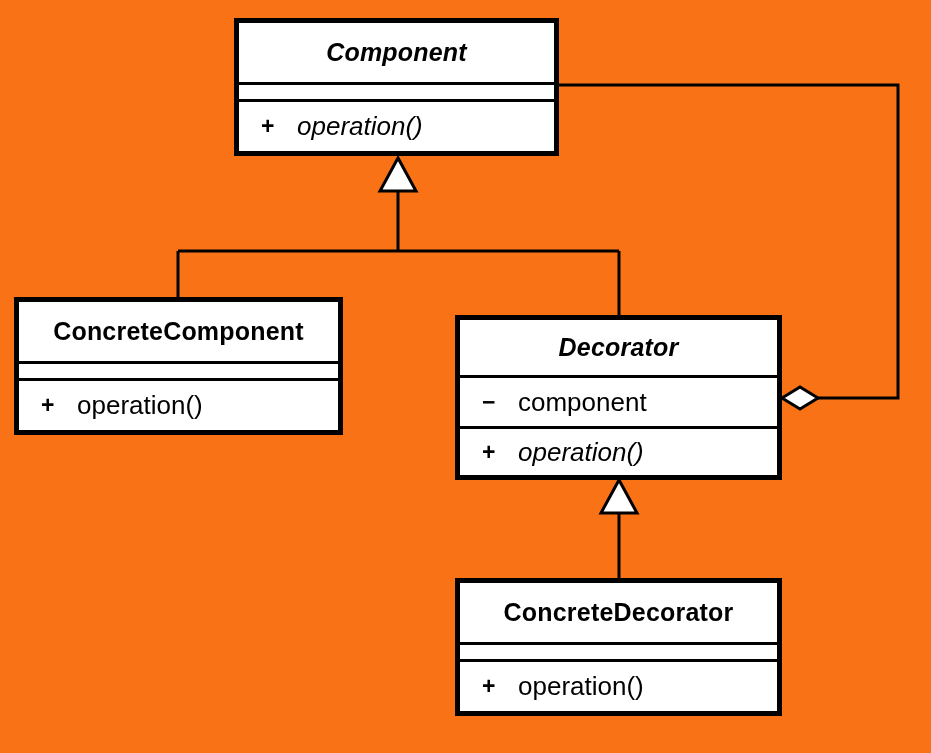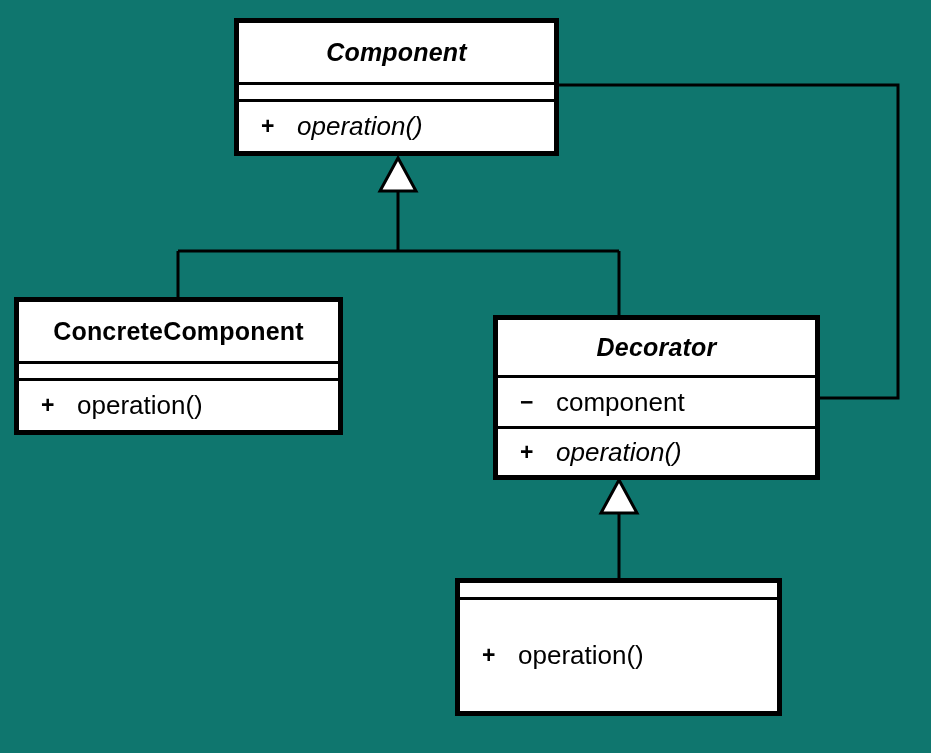--- a/index.html
+++ b/index.html
@@ -9,21 +9,21 @@
     background: #ffffff;
   }
   body {
     font-family: "Liberation Sans", sans-serif;
     color: #000000;
   }
   #diagram-canvas {
     position: relative;
     width: 931px;
     height: 753px;
-    background: #0f766e;
+    background: #f97316;
     overflow: hidden;
   }
   #connector-layer {
     position: absolute;
     left: 0;
     top: 0;
     width: 931px;
     height: 753px;
     pointer-events: none;
   }
@@ -140,39 +140,42 @@
       <div class="empty-compartment"></div>
     </div>
     <div class="compartment-ops" style="flex:1;">
       <div class="member-row">
         <span class="member-visibility">+</span>
         <span class="member-label">operation()</span>
       </div>
     </div>
   </div>
 
-  <div class="uml-class" style="left:455px; top:315px; width:327px; height:165px;margin-left:38px;">
+  <div class="uml-class" style="left:455px; top:315px; width:327px; height:165px;">
     <div class="compartment-name" style="height:58px;">
       <span class="class-title abstract">Decorator</span>
     </div>
     <div class="compartment-attrs" style="height:51px;">
       <div class="member-row">
         <span class="member-visibility">−</span>
         <span class="member-label">component</span>
       </div>
     </div>
     <div class="compartment-ops" style="flex:1;">
       <div class="member-row">
         <span class="member-visibility">+</span>
         <span class="member-label abstract">operation()</span>
       </div>
     </div>
   </div>
 
   <div class="uml-class" style="left:455px; top:578px; width:327px; height:138px;">
+    <div class="compartment-name" style="height:62px;">
+      <span class="class-title">ConcreteDecorator</span>
+    </div>
     <div class="compartment-attrs" style="height:17px;">
       <div class="empty-compartment"></div>
     </div>
     <div class="compartment-ops" style="flex:1;">
       <div class="member-row">
         <span class="member-visibility">+</span>
         <span class="member-label">operation()</span>
       </div>
     </div>
   </div>

